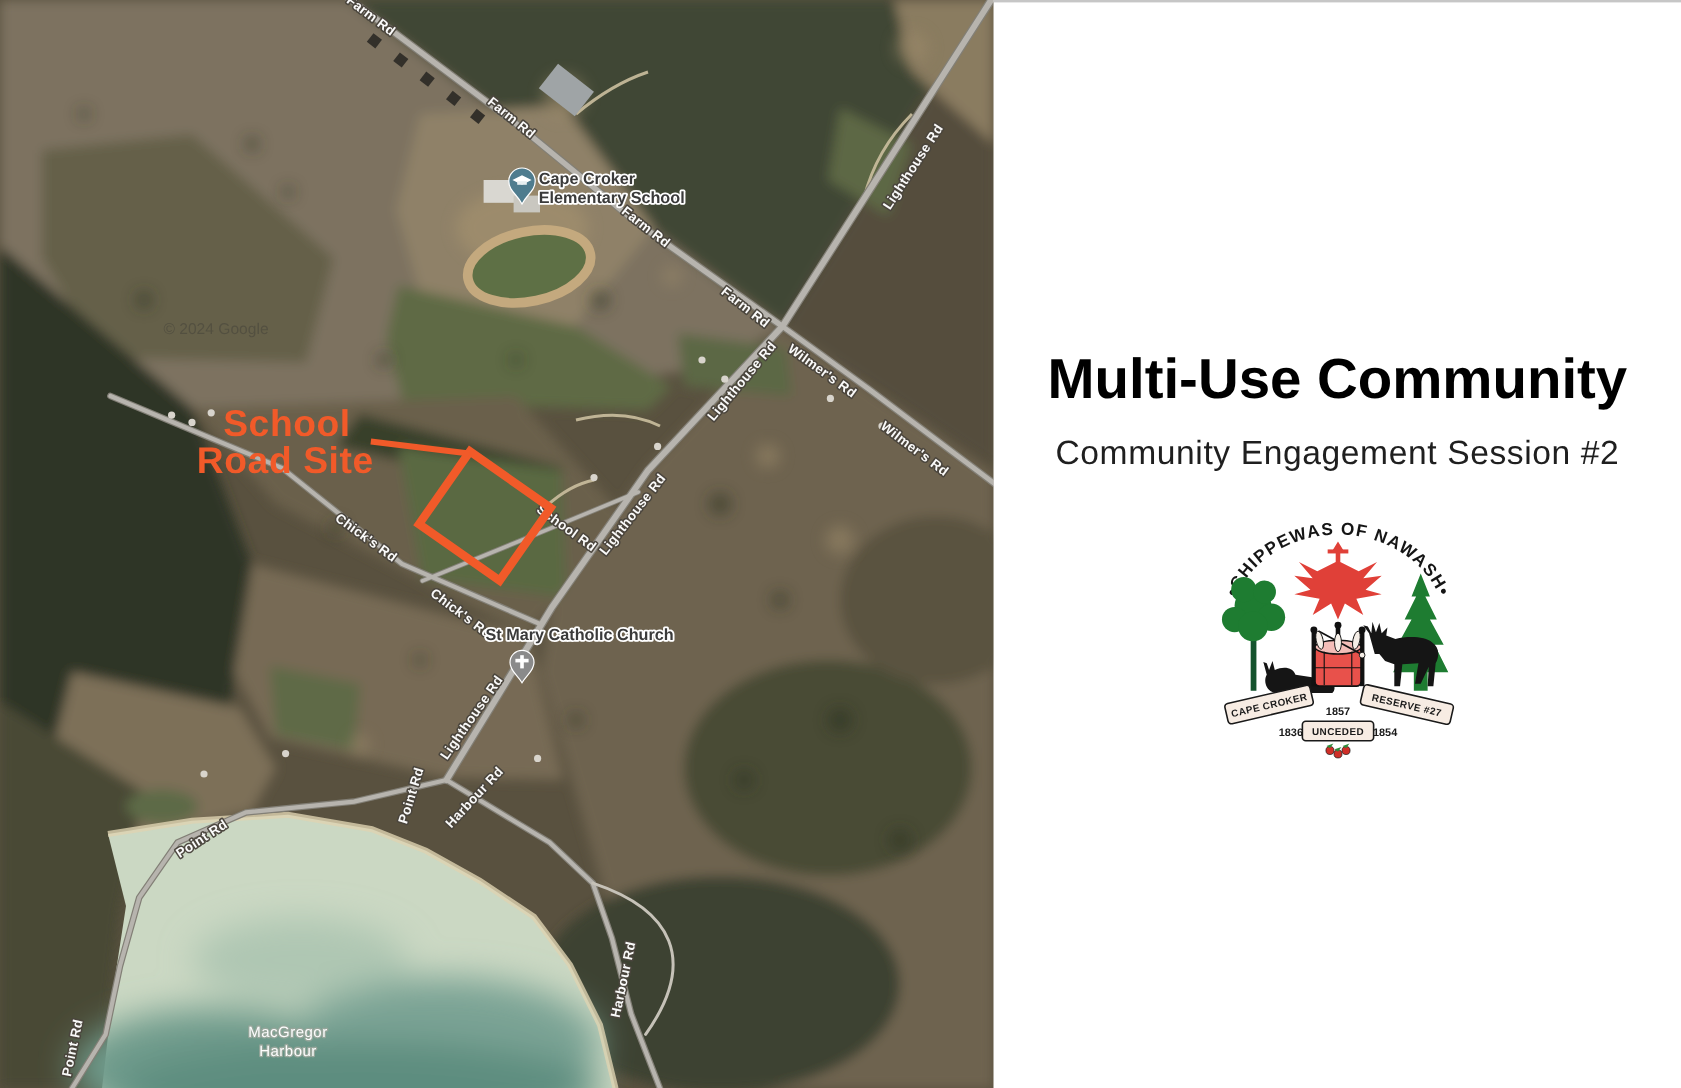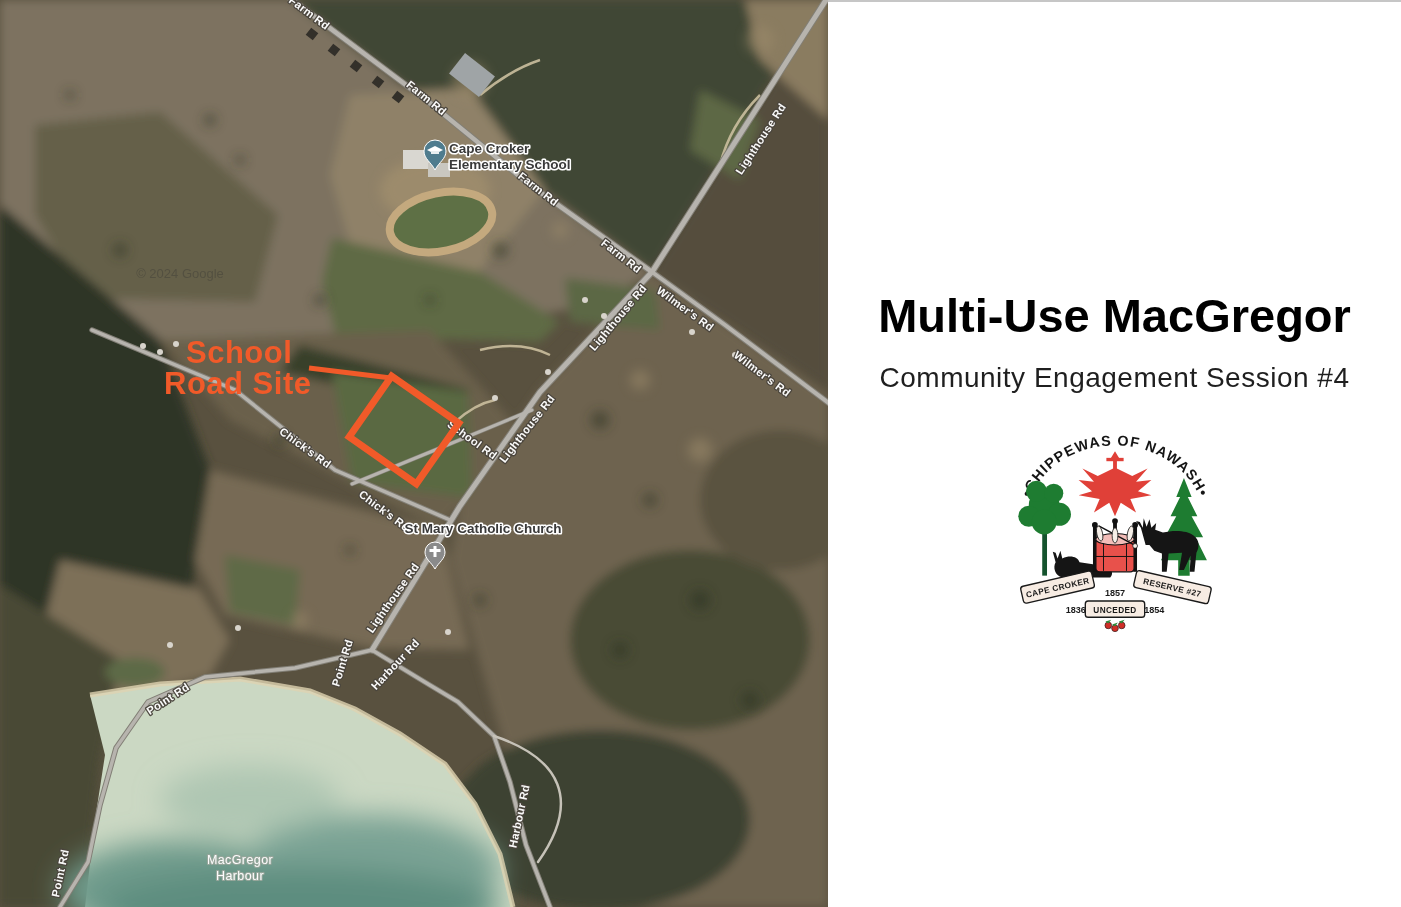--- a/index.html
+++ b/index.html
@@ -202,22 +202,22 @@
   <g>
     <rect x="-41" y="-37" width="82" height="74" transform="translate(404,430) rotate(35)" fill="none" stroke-width="7" stroke="#F15A29"></rect>
     <line x1="309" y1="368" x2="391" y2="378" stroke-width="5" stroke="#F15A29"></line>
     <text class="annot-text" x="186" y="363" fill="#F15A29">School</text>
     <text class="annot-text" x="164" y="394" fill="#F15A29">Road Site</text>
   </g>
 </svg>
 </div>
 
 <div class="right-panel">
-  <div class="slide-title">Multi-Use MacGregor</div>
-  <div class="slide-subtitle">Community Engagement Session #4</div>
+  <div class="slide-title">Multi-Use Community</div>
+  <div class="slide-subtitle">Community Engagement Session #2</div>
   <div class="logo-wrap">
     <svg width="230" height="203" viewBox="0 0 240 212" xmlns="http://www.w3.org/2000/svg">
       <defs>
           <path id="arcpath" d="M 26 96 A 94 82 0 0 1 214 96" fill="none"></path>
         </defs>
 
       <text font-size="15" font-weight="bold" fill="#151515" letter-spacing="1.2">
         <textPath href="#arcpath" startOffset="50%" text-anchor="middle">•CHIPPEWAS OF NAWASH•</textPath>
       </text>
 

